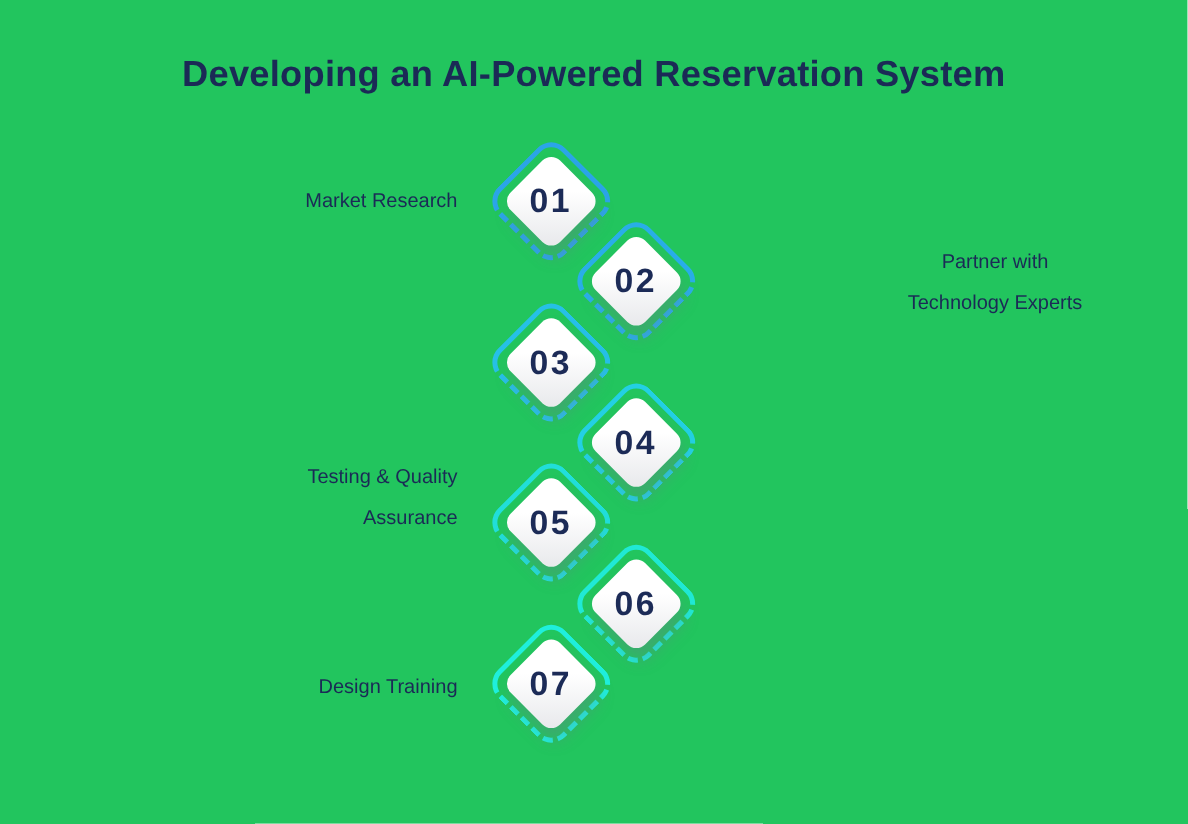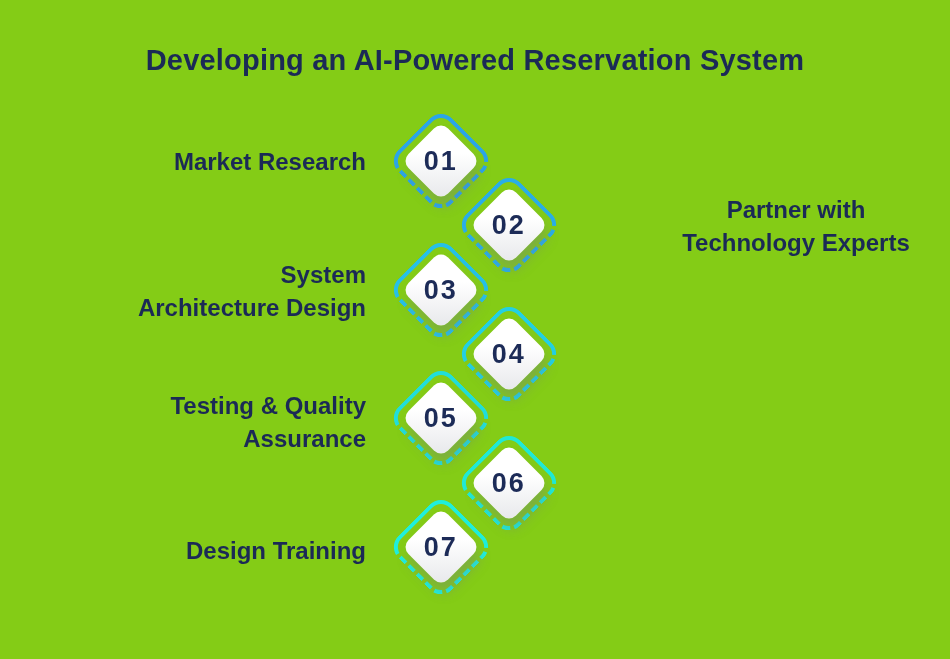--- a/index.html
+++ b/index.html
@@ -5,38 +5,38 @@
   html, body {
     margin: 0;
     padding: 0;
     background: #ffffff;
     font-family: "Liberation Sans", sans-serif;
   }
   .canvas {
     position: relative;
     width: 950px;
     height: 659px;
-    background: #84cc16;
+    background: #22c55e;
     overflow: hidden;
   }
   .title {
     position: absolute;
     left: 0;
     top: 44px;
     width: 950px;
     text-align: center;
     font-size: 29px;
     font-weight: 700;
     letter-spacing: 0.2px;
     color: #1b2a56;
   }
   .step-label {
     position: absolute;
-    font-size: 24px;
-    font-weight: 700;
+    font-size: 16px;
+    font-weight: 400;
     line-height: 33px;
     color: #1b2a56;
     white-space: pre-line;
     transform: translateY(-50%);
   }
   .step-label.left {
     right: 584px;
     width: 330px;
     text-align: right;
   }
@@ -102,37 +102,35 @@
 
   <div class="step-label right" style="top:226px">Partner with
 Technology Experts</div>
   <div class="diamond-wrap" style="left:471px; top:187px">
     <div class="diamond-outer" style="border-color: rgb(41, 174, 232);"></div>
     <div class="diamond-inner">
       <span class="step-number">02</span>
     </div>
   </div>
 
-  <div class="step-label left" style="top:291px">System
-Architecture Design</div>
   <div class="diamond-wrap" style="left:403px; top:252px">
     <div class="diamond-outer" style="border-color: rgb(38, 192, 231);"></div>
     <div class="diamond-inner">
       <span class="step-number">03</span>
     </div>
   </div>
 
   <div class="diamond-wrap" style="left:471px; top:316px">
     <div class="diamond-outer" style="border-color: rgb(35, 208, 227);"></div>
     <div class="diamond-inner">
       <span class="step-number">04</span>
     </div>
   </div>
 
-  <div class="step-label left" style="top:422px">Testing &amp; Quality
+  <div class="step-label left" style="top:398px">Testing &amp; Quality
 Assurance</div>
   <div class="diamond-wrap" style="left:403px; top:380px">
     <div class="diamond-outer" style="border-color: rgb(33, 222, 218);"></div>
     <div class="diamond-inner">
       <span class="step-number">05</span>
     </div>
   </div>
 
   <div class="diamond-wrap" style="left:471px; top:445px">
     <div class="diamond-outer" style="border-color: rgb(32, 233, 213);"></div>

